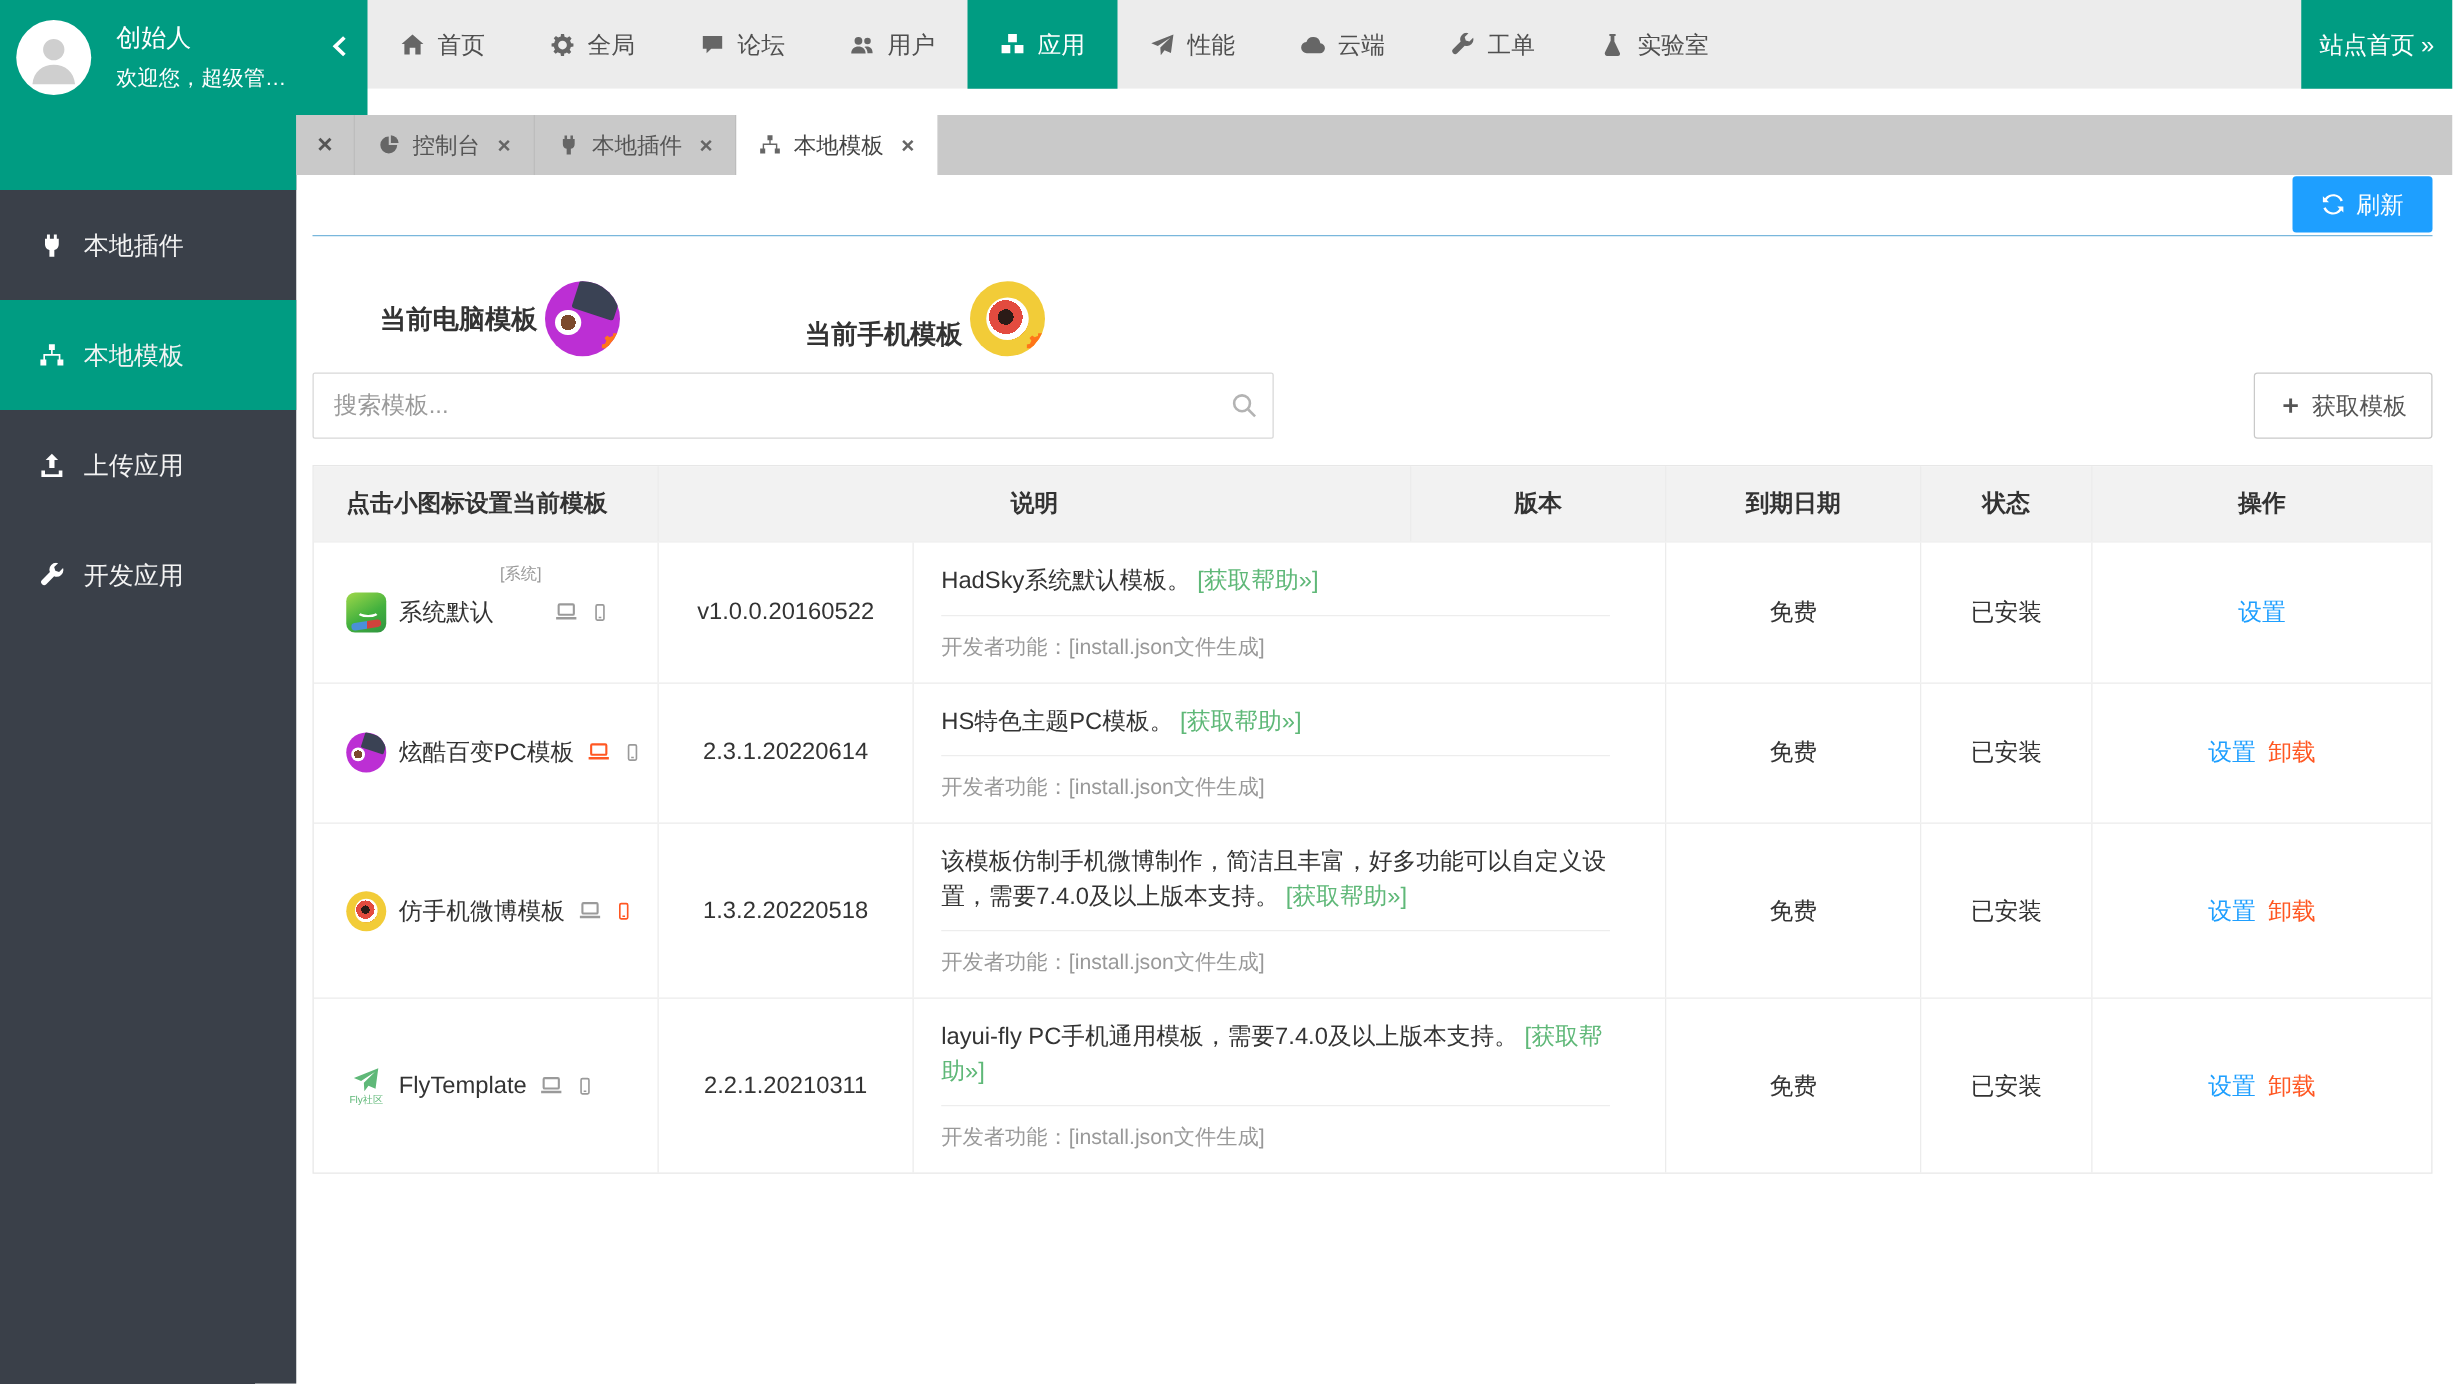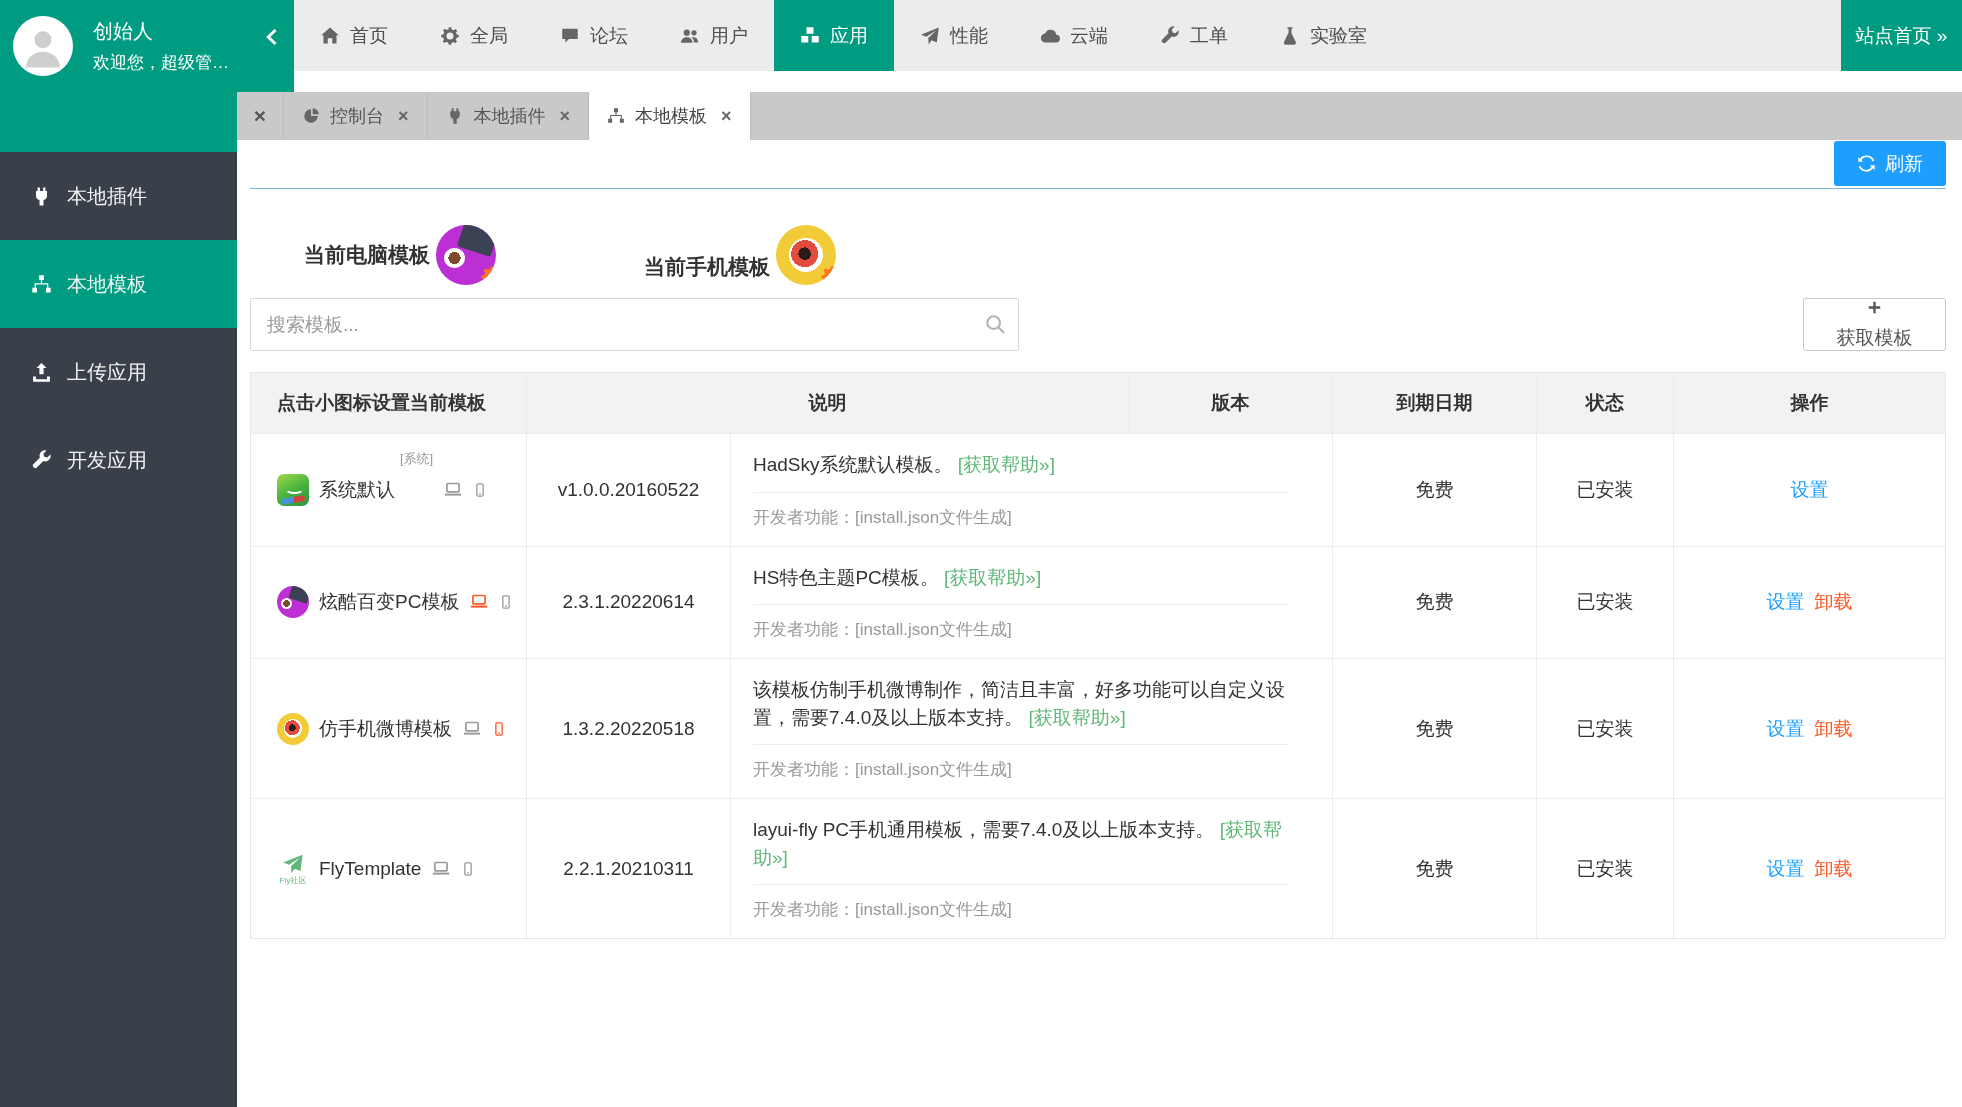--- a/index.html
+++ b/index.html
@@ -102,21 +102,21 @@
   .search-row{margin-top:13px; display:flex; align-items:center;}
   .search-box{position:relative; width:769px; height:53px;}
   .search-box input{width:100%; height:100%; border:1px solid #D8D8D8; border-radius:2px;
       font-size:19px; padding:0 48px 0 16px; color:#333; outline:none;
       font-family:"Liberation Sans","DejaVu Sans",sans-serif;}
   .search-box input::placeholder{color:#9A9A9A;}
   .search-ico{position:absolute; right:13px; top:15px; color:#B3B3B3; cursor:pointer;}
   .get-btn{margin-left:auto; width:143px; height:53px; background:#fff; border:1px solid #C9C9C9;
            border-radius:3px; font-size:19px; color:#555; display:flex; align-items:center;
            justify-content:center; gap:9px; cursor:pointer;
-           font-family:"Liberation Sans","DejaVu Sans",sans-serif;flex-direction:column;}
+           font-family:"Liberation Sans","DejaVu Sans",sans-serif;}
 
   
   .tbl{margin-top:21px; border:1px solid #E7E7E7; font-size:19px;}
   .tr{display:flex; align-items:stretch;}
   .thead{background:#F2F2F2; font-weight:600; color:#333;}
   .thead .td{min-height:55px;}
   .tbody .tr{border-top:1px solid #ECECEC;}
   .td{display:flex; align-items:center; justify-content:center; text-align:center;
       border-left:1px solid #ECECEC; padding:10px 8px;}
   .td:first-child{border-left:none;}

